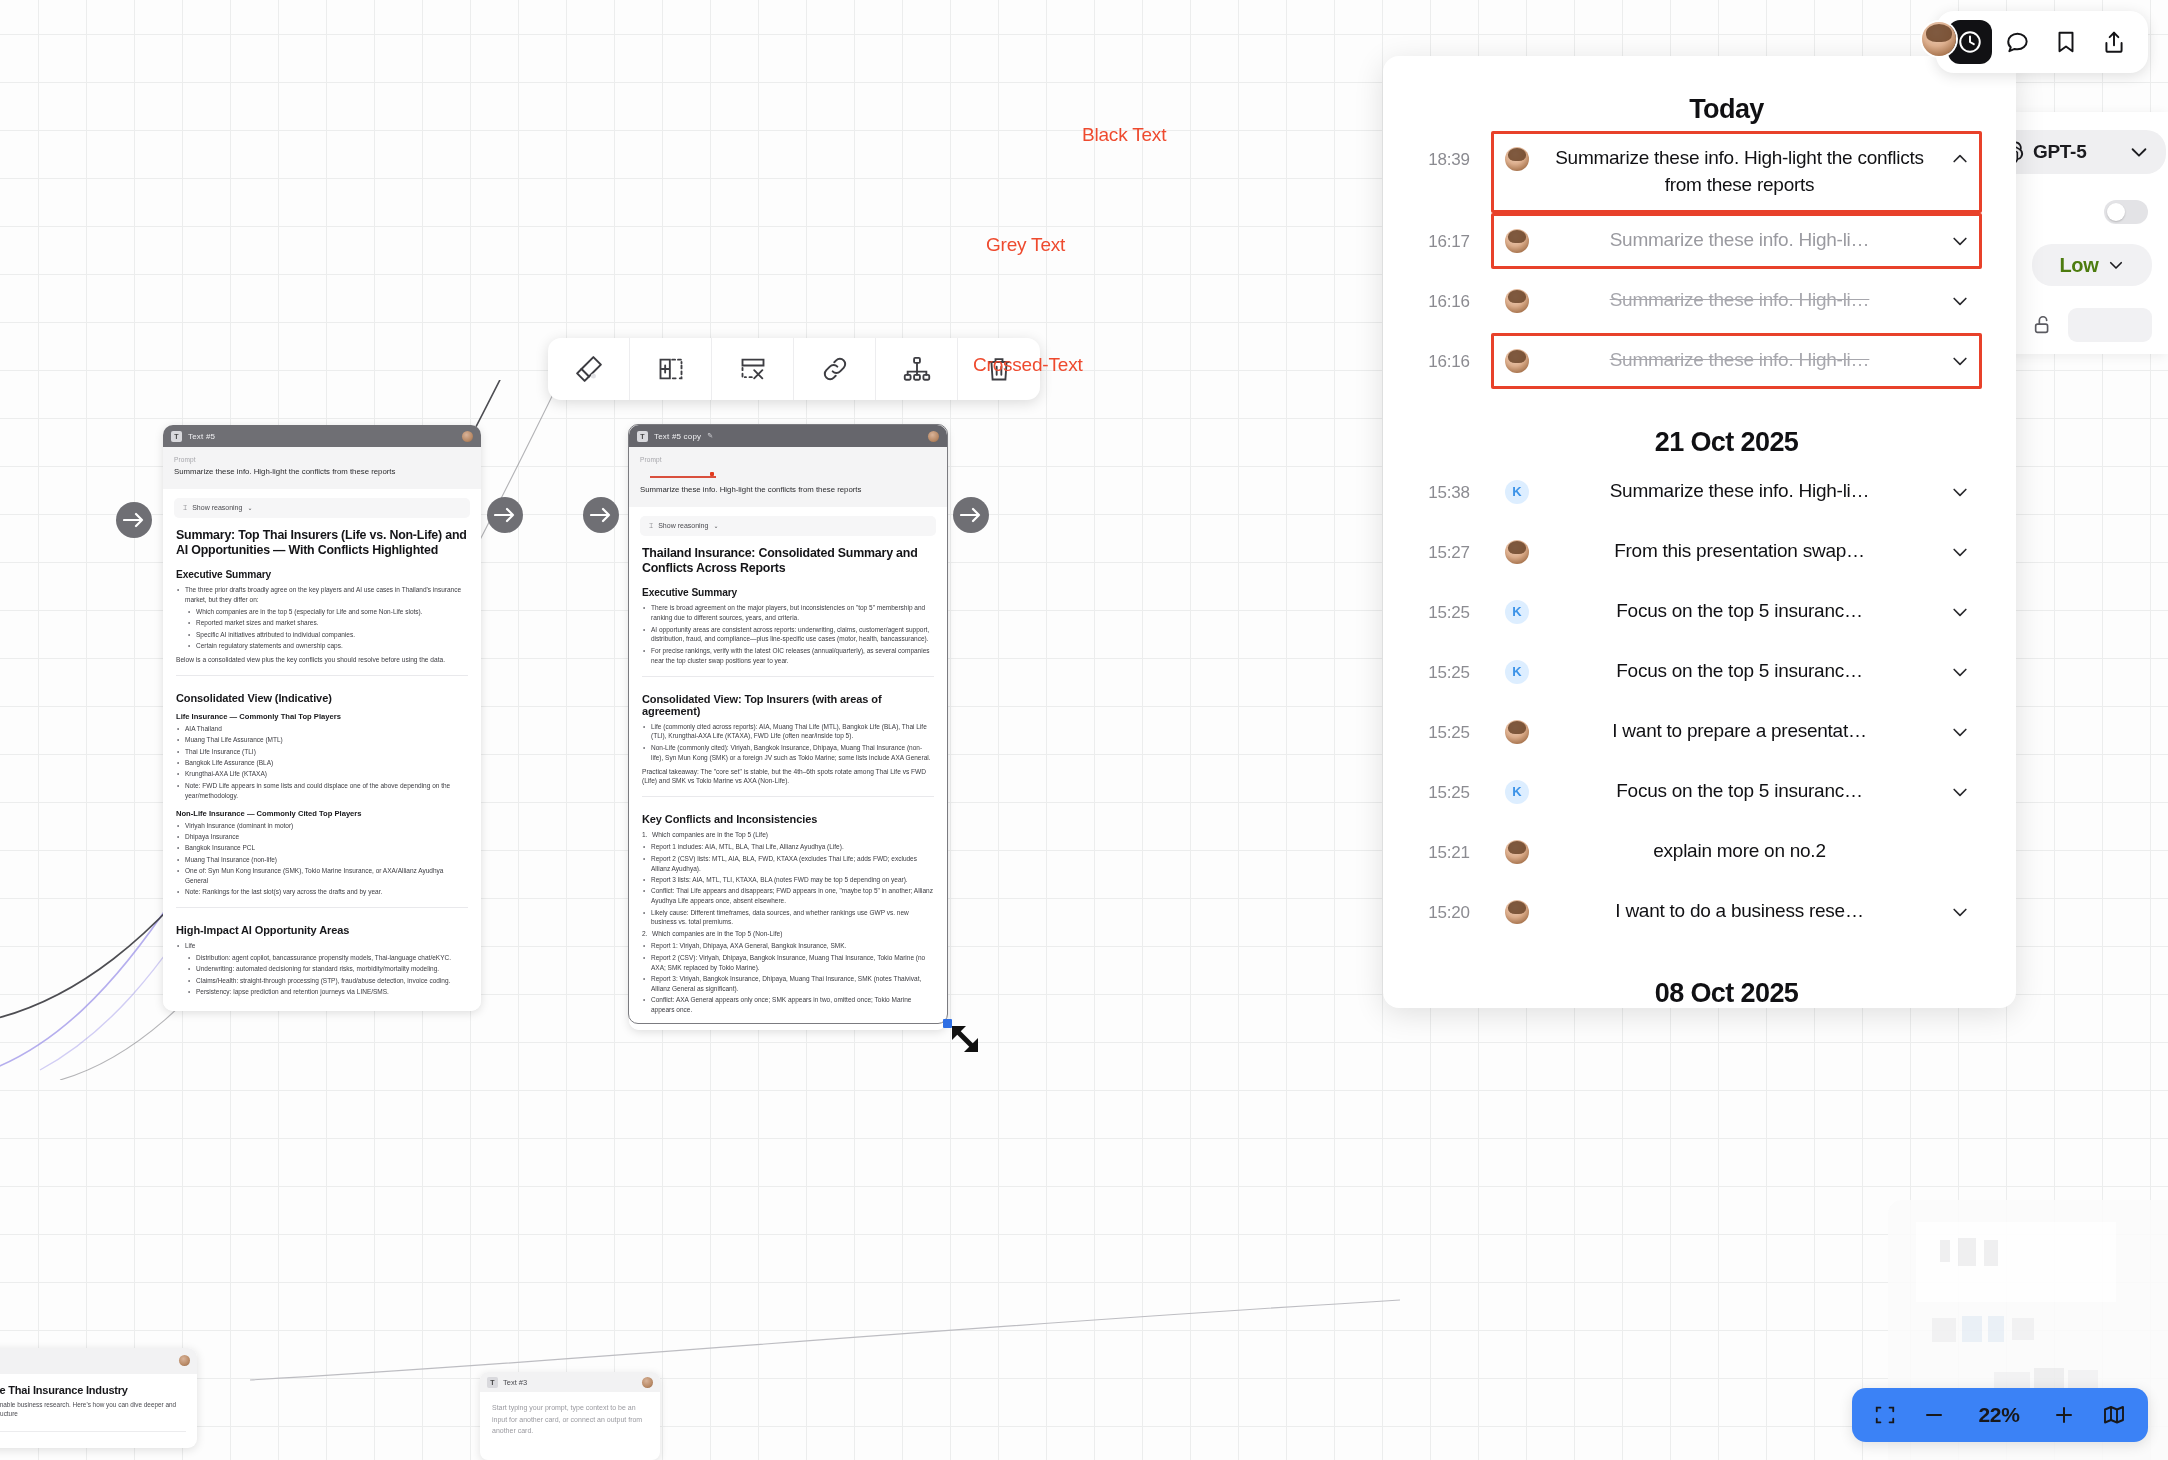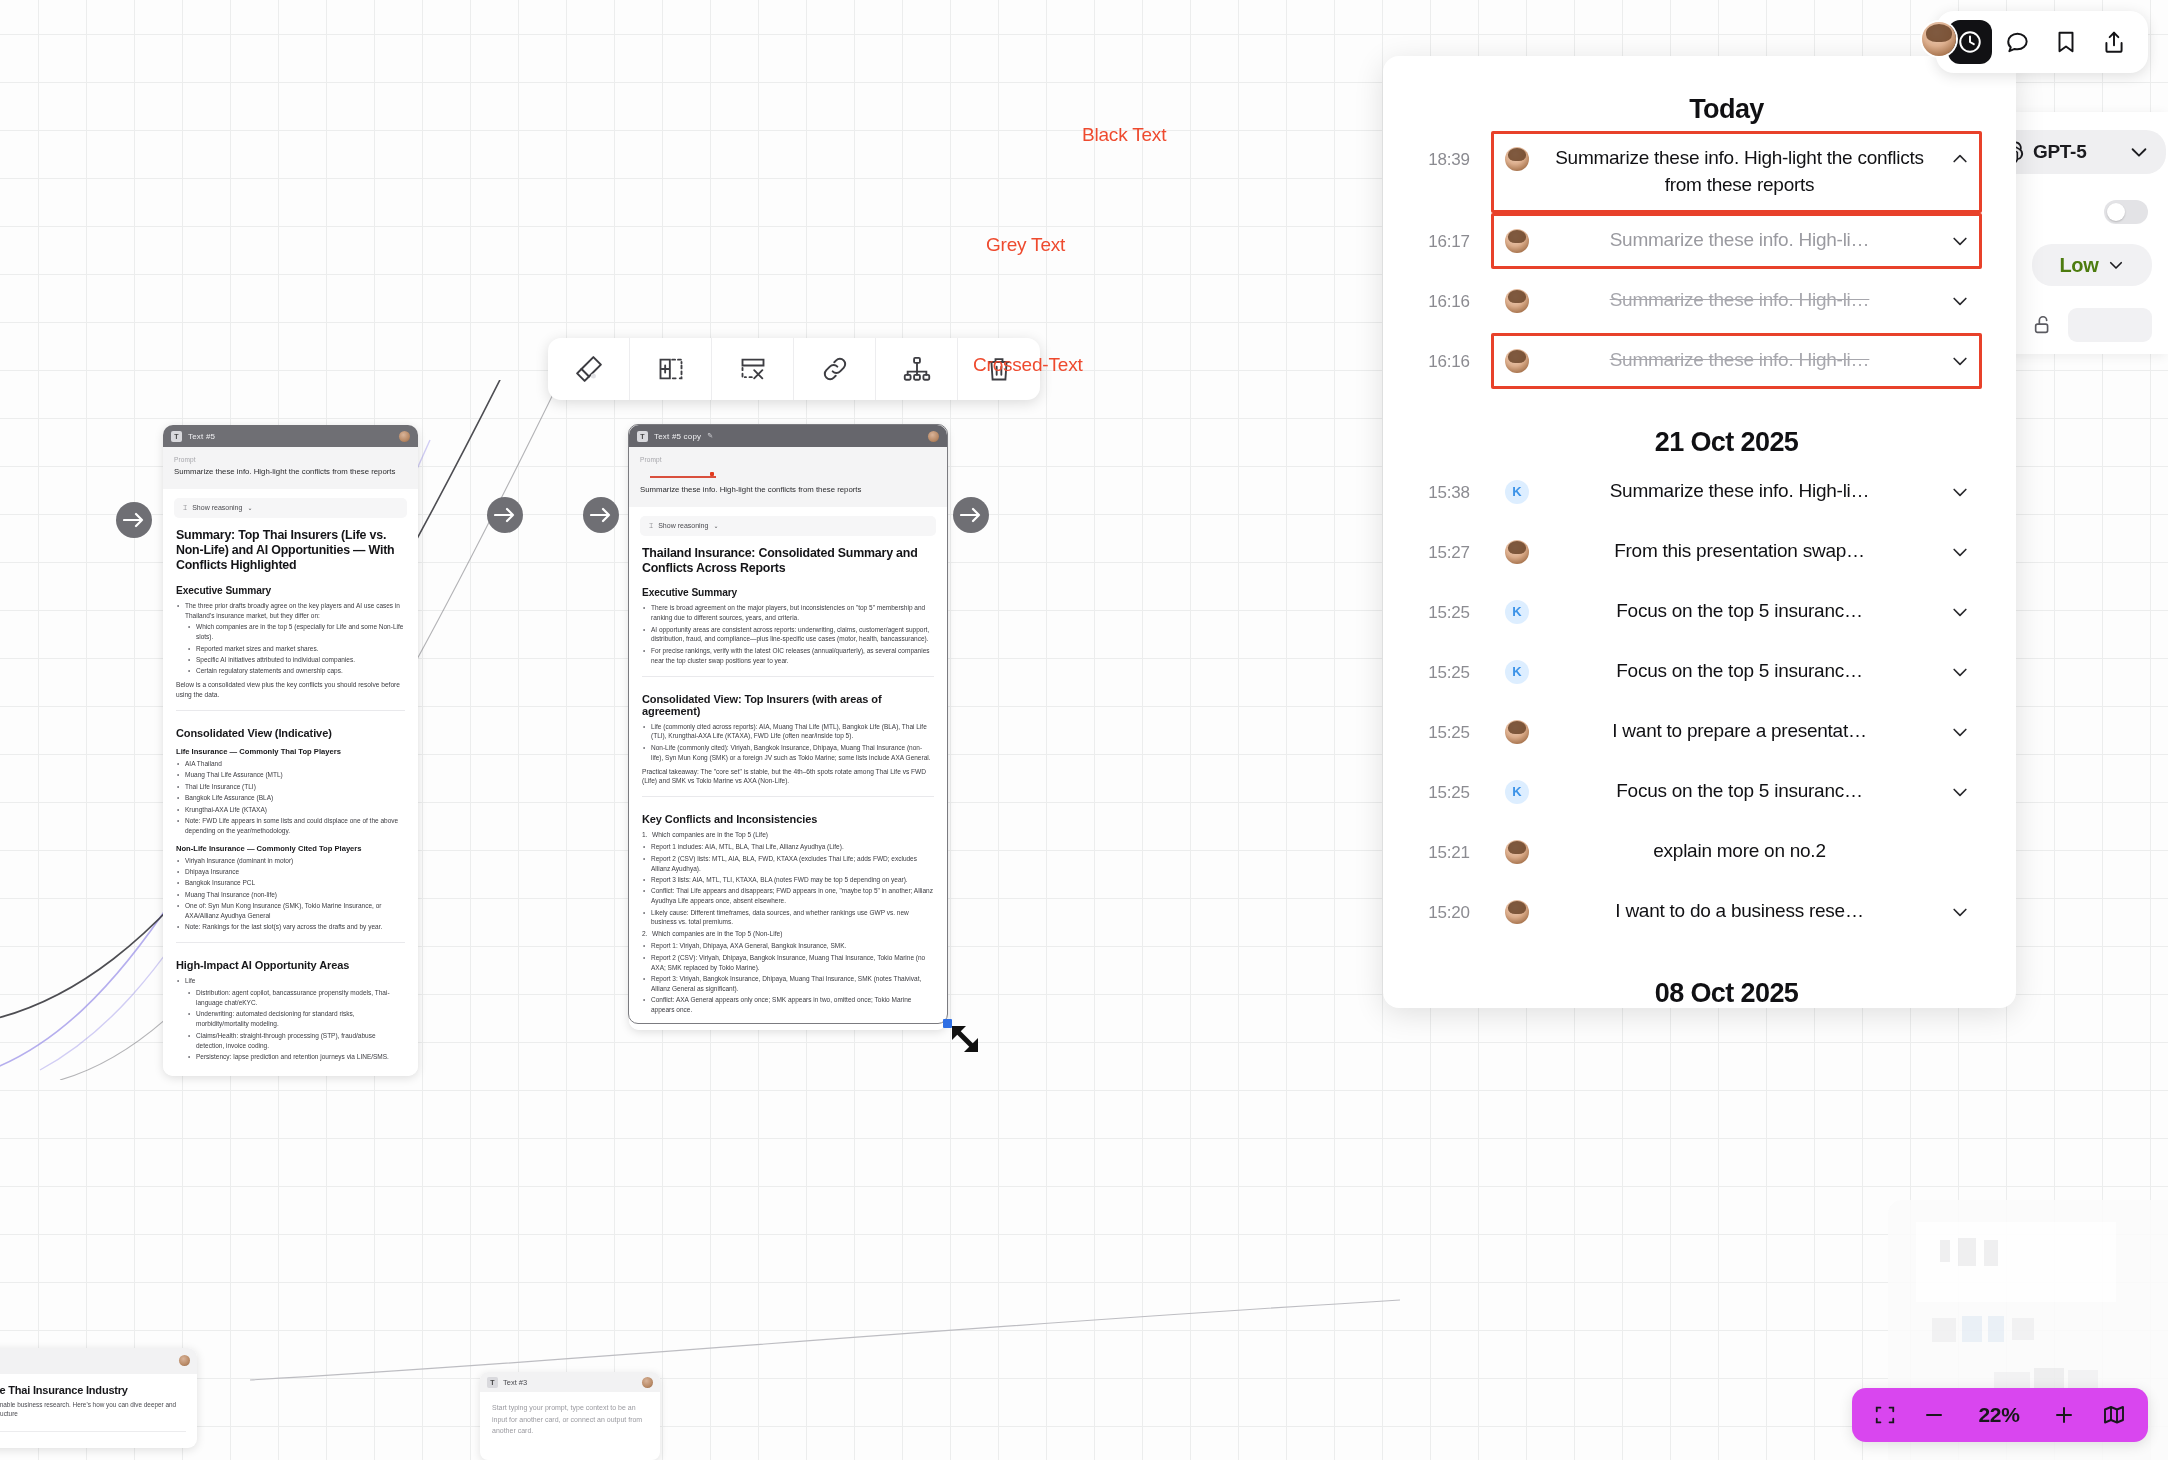--- a/index.html
+++ b/index.html
@@ -152,21 +152,21 @@
   .h-text.wrap { white-space: normal; }
   .h-text.grey { color:#9a9aa0; }
   .h-text.strike { color:#a7a7ad; text-decoration: line-through; }
   .h-chev { width:20px; flex:0 0 20px; color:#2a2a2e; margin-top:4px; }
   .h-box { box-shadow: 0 0 0 3px #e8412a inset; border-radius:2px; }
 
   .annot { position:absolute; font-size:19px; color:#ee4a2e; letter-spacing:-.2px; font-weight:400; }
 
   
   .zoombar {
-    position:absolute; right:20px; bottom:18px; height:54px; background:#d946ef;
+    position:absolute; right:20px; bottom:18px; height:54px; background:#3b82f6;
     border-radius:14px; box-shadow:0 3px 14px rgba(0,0,0,.12);
     display:flex; align-items:center; gap:26px; padding:0 22px; z-index:25;
   }
   .zpct { font-size:21px; font-weight:600; color:#18181b; letter-spacing:-.4px; min-width:54px; text-align:center;}
   .zicon { color:#18181b; display:flex; align-items:center; cursor:pointer;}
 
   
   .ghost { position:absolute; right:-20px; bottom:-10px; width:300px; height:270px;
            background:#fbfbfb; border-radius:14px; opacity:.92; z-index:5; overflow:hidden;}
   .ghost .g1{position:absolute;left:28px;top:22px;width:200px;height:80px;background:#fff;}
@@ -208,21 +208,21 @@
   <svg class="curves" viewBox="0 0 1000 700" width="1000" height="700">
     <path d="M-10,690 C120,640 220,470 380,120" stroke="#9c93e8" stroke-width="1.6" fill="none" opacity=".75"></path>
     <path d="M40,690 C170,620 260,440 430,60" stroke="#9c93e8" stroke-width="1.4" fill="none" opacity=".45"></path>
     <path d="M-10,640 C160,600 300,400 520,-40" stroke="#3a3a3f" stroke-width="1.6" fill="none" opacity=".9"></path>
     <path d="M60,700 C200,660 330,470 560,0" stroke="#6a6a70" stroke-width="1.1" fill="none" opacity=".5"></path>
   </svg>
   <svg class="curves" style="left:0;top:1240px;width:2168px;height:220px" viewBox="0 0 2168 220">
     <path d="M250,140 C600,120 900,90 1400,60" stroke="#bdbdc2" stroke-width="1.2" fill="none"></path>
   </svg>
 
-  <div class="node" style="left:163px; top:425px; width:255px;">
+  <div class="node" style="left:163px; top:425px; width:318px;">
     <div class="node-title">
       <span class="tbadge">T</span>
       <span class="node-title-text">Text #5</span>
       <span class="node-ava"></span>
     </div>
     <div class="node-body">
       <div class="prompt-box">
         <div class="prompt-label">Prompt</div>
         <div class="prompt-text">Summarize these info. High-light the conflicts from these reports</div>
       </div>

